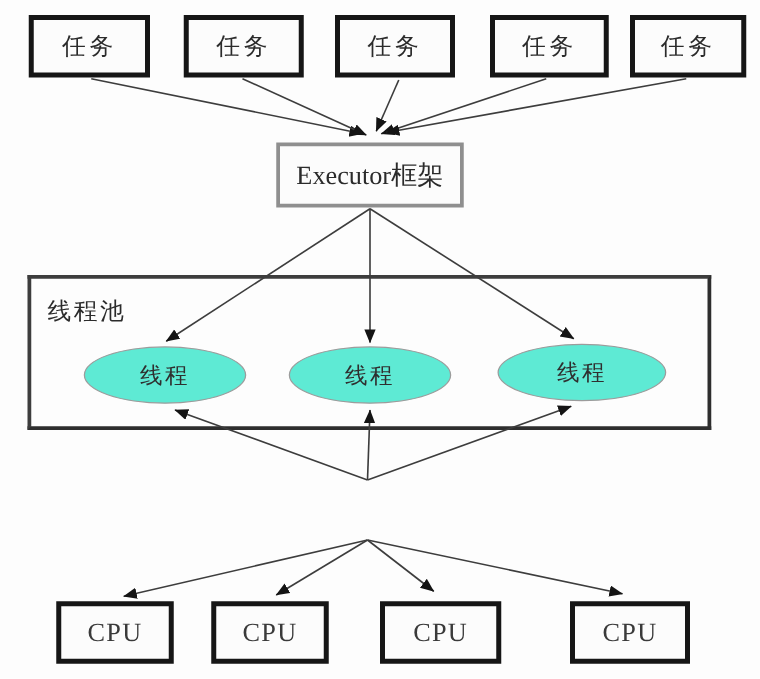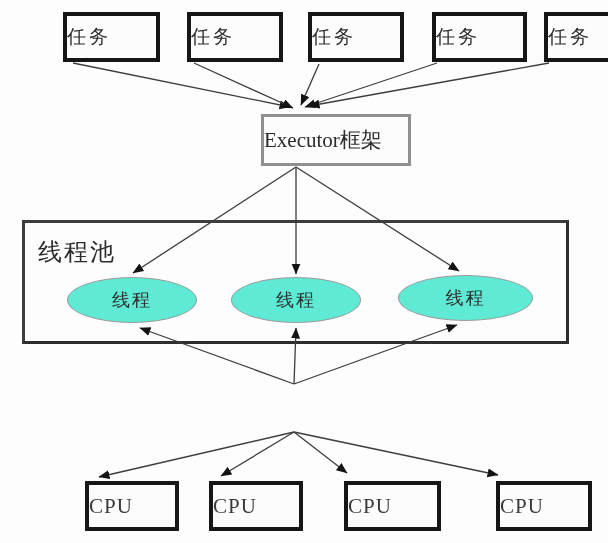--- a/index.html
+++ b/index.html
@@ -9,25 +9,24 @@
     height: 543px;
     background: #fdfdfd;
     font-family: "Liberation Serif", serif;
     overflow: hidden;
   }
   .node {
     position: absolute;
     box-sizing: border-box;
     display: flex;
     align-items: center;
-    justify-content: flex-start;
+    justify-content: center;
     background: #fcfcfc;
     color: #2b2b2b;
     z-index: 3;
-    margin-left: 40px;
   }
   .strong-box { border: 4px solid #161616; font-size: 19px; letter-spacing: 3px; }
   .soft-box   { border: 3px solid #8f8f8f; font-size: 21px; }
   .cpu-box    { border: 4px solid #161616; font-size: 21px; letter-spacing: 1px; color: #3a3a3a; }
   .ellipse {
     position: absolute;
     box-sizing: border-box;
     border: 1.5px solid #9c9c9c;
     border-radius: 50%;
     background: #5eead4;
@@ -45,21 +44,21 @@
     left: 22px; top: 220px; width: 547px; height: 124px;
     border: 3px solid #3d3d3d;
     border-right-color: #2e2e2e;
     border-bottom-color: #2e2e2e;
     background: #fdfdfd;
     z-index: 1;
   }
   .pool-label {
     position: absolute;
     left: 13px; top: 13px;
-    font-size: 24px;
+    font-size: 19px;
     letter-spacing: 2px;
     color: #2b2b2b;
   }
   .arrows {
     position: absolute;
     left: 0; top: 0;
     z-index: 5;
     pointer-events: none;
   }
   

